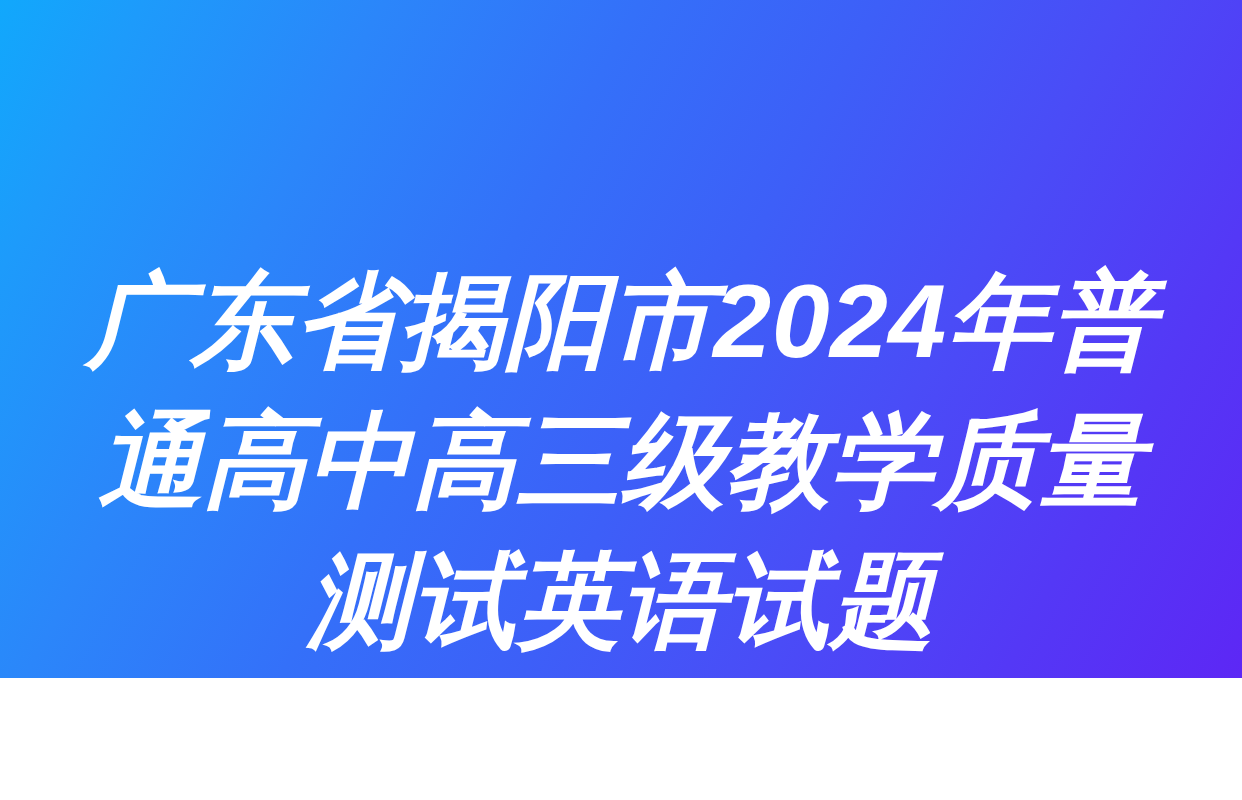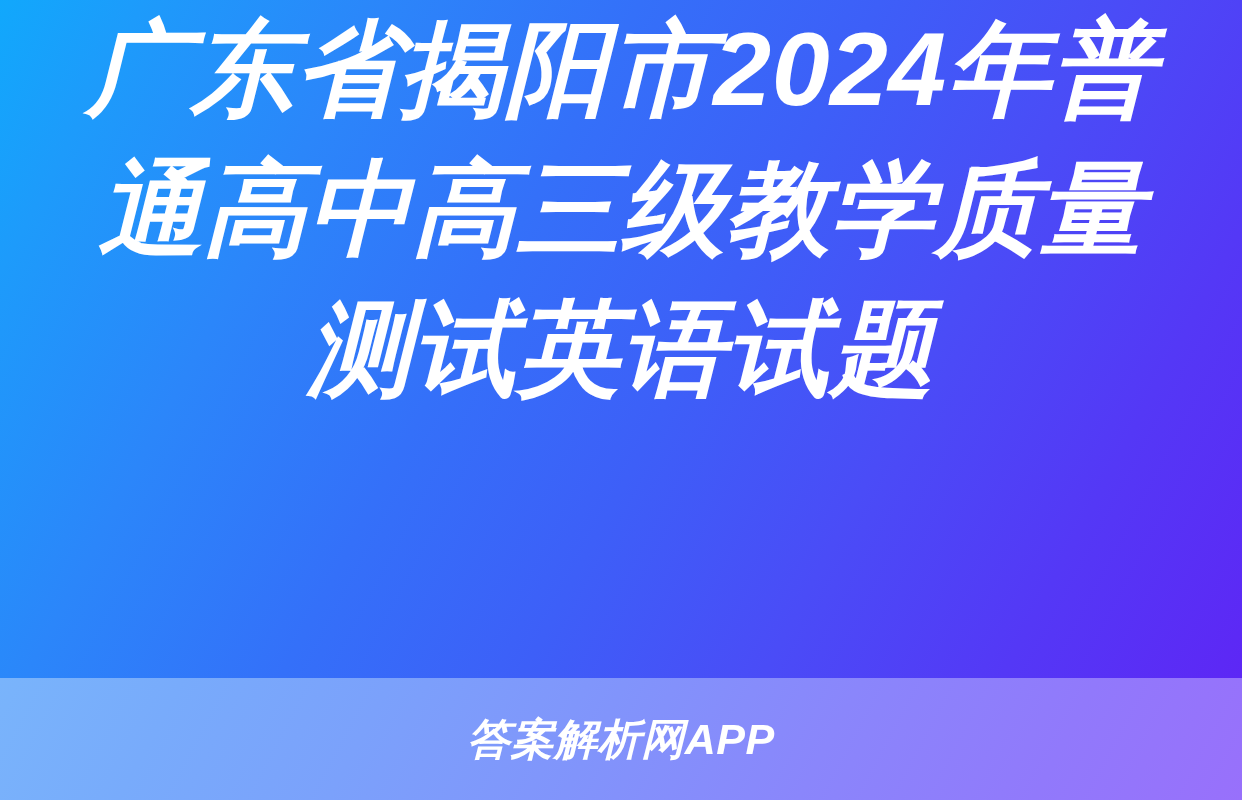--- a/index.html
+++ b/index.html
@@ -30,21 +30,21 @@
       linear-gradient(118deg,
         #11a8fc   0%,
         #1d9bfb   9%,
         #2b86fa  24%,
         #3470f9  40%,
         #3d5ff8  55%,
         #4a4cf7  70%,
         #5438f6  85%,
         #5d27f5 100%);
     display: flex;
-    align-items: flex-start;
+    align-items: flex-end;
     justify-content: center;
   }
 
   .hero-title {
     width: 1120px;
     margin: 0;
     padding: 0 0 6px 0;
     color: #ffffff;
     font-family: "Liberation Sans", "DejaVu Sans", sans-serif;
     font-size: 104px;
@@ -93,17 +93,14 @@
 </style>
 </head>
 <body>
 
 <div id="poster">
 
   <div class="hero">
     <h1 class="hero-title">广东省揭阳市2024年普通高中高三级教学质量测试英语试题</h1>
   </div>
 
-  <div class="footer">
-    <div class="watermark">答案解析网APP</div>
-  </div>
 
 </div>
 
 </body></html>

